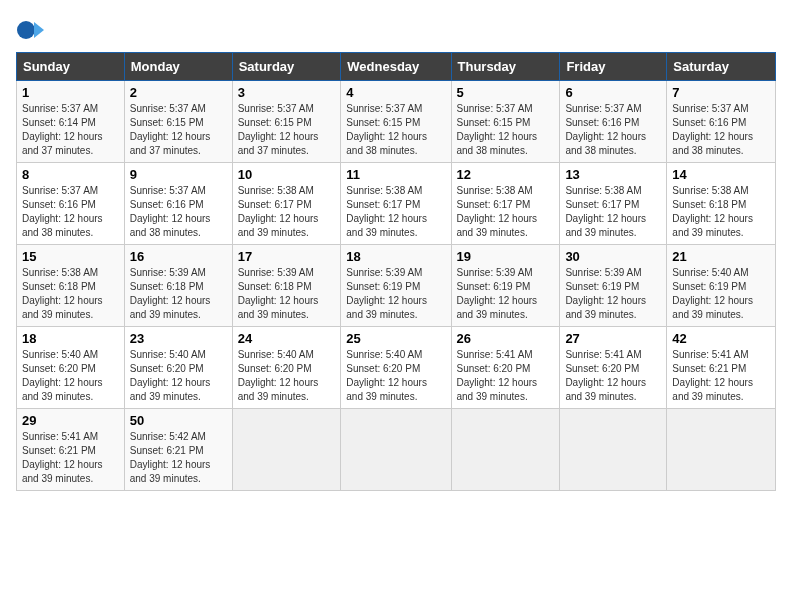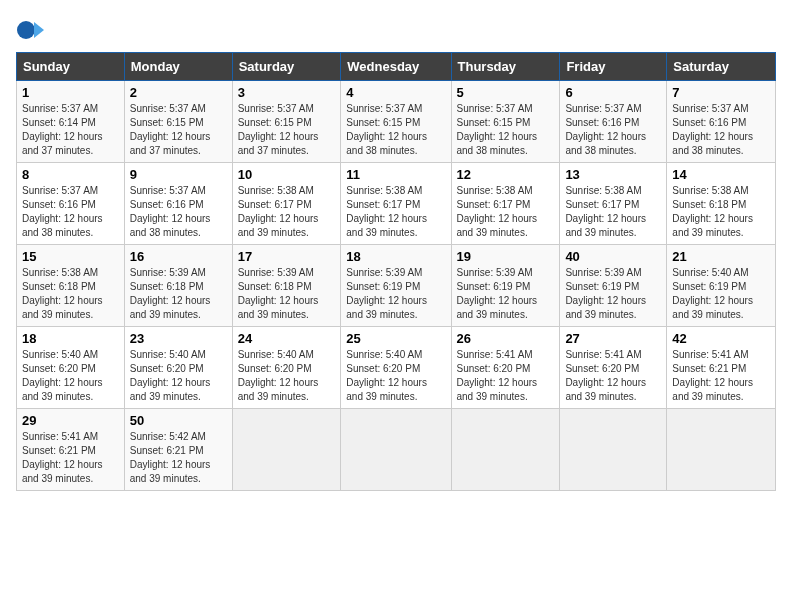--- a/index.html
+++ b/index.html
@@ -196,21 +196,21 @@
         </td>
         <td>
           <span class="day-num">18</span>
           <span class="day-detail">Sunrise: 5:39 AM<br>Sunset: 6:19 PM<br>Daylight: 12 hours and 39 minutes.</span>
         </td>
         <td>
           <span class="day-num">19</span>
           <span class="day-detail">Sunrise: 5:39 AM<br>Sunset: 6:19 PM<br>Daylight: 12 hours and 39 minutes.</span>
         </td>
         <td>
-          <span class="day-num">40</span>
+          <span class="day-num">30</span>
           <span class="day-detail">Sunrise: 5:39 AM<br>Sunset: 6:19 PM<br>Daylight: 12 hours and 39 minutes.</span>
         </td>
         <td>
           <span class="day-num">21</span>
           <span class="day-detail">Sunrise: 5:40 AM<br>Sunset: 6:19 PM<br>Daylight: 12 hours and 39 minutes.</span>
         </td>
       </tr>
       <tr>
         <td>
           <span class="day-num">18</span>

